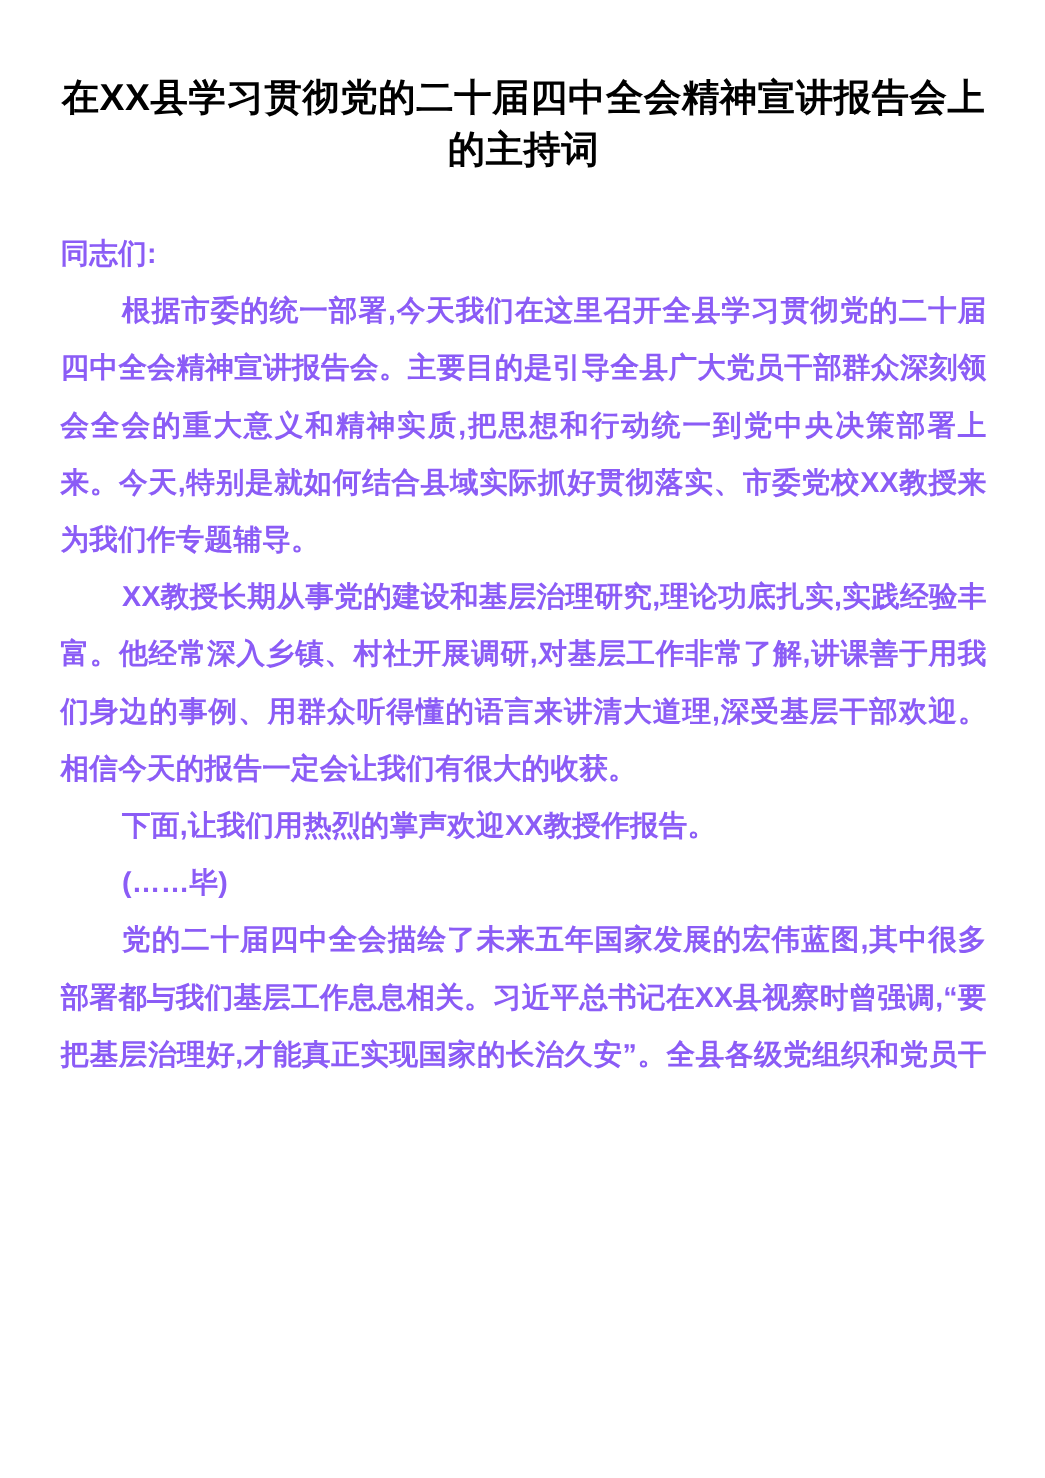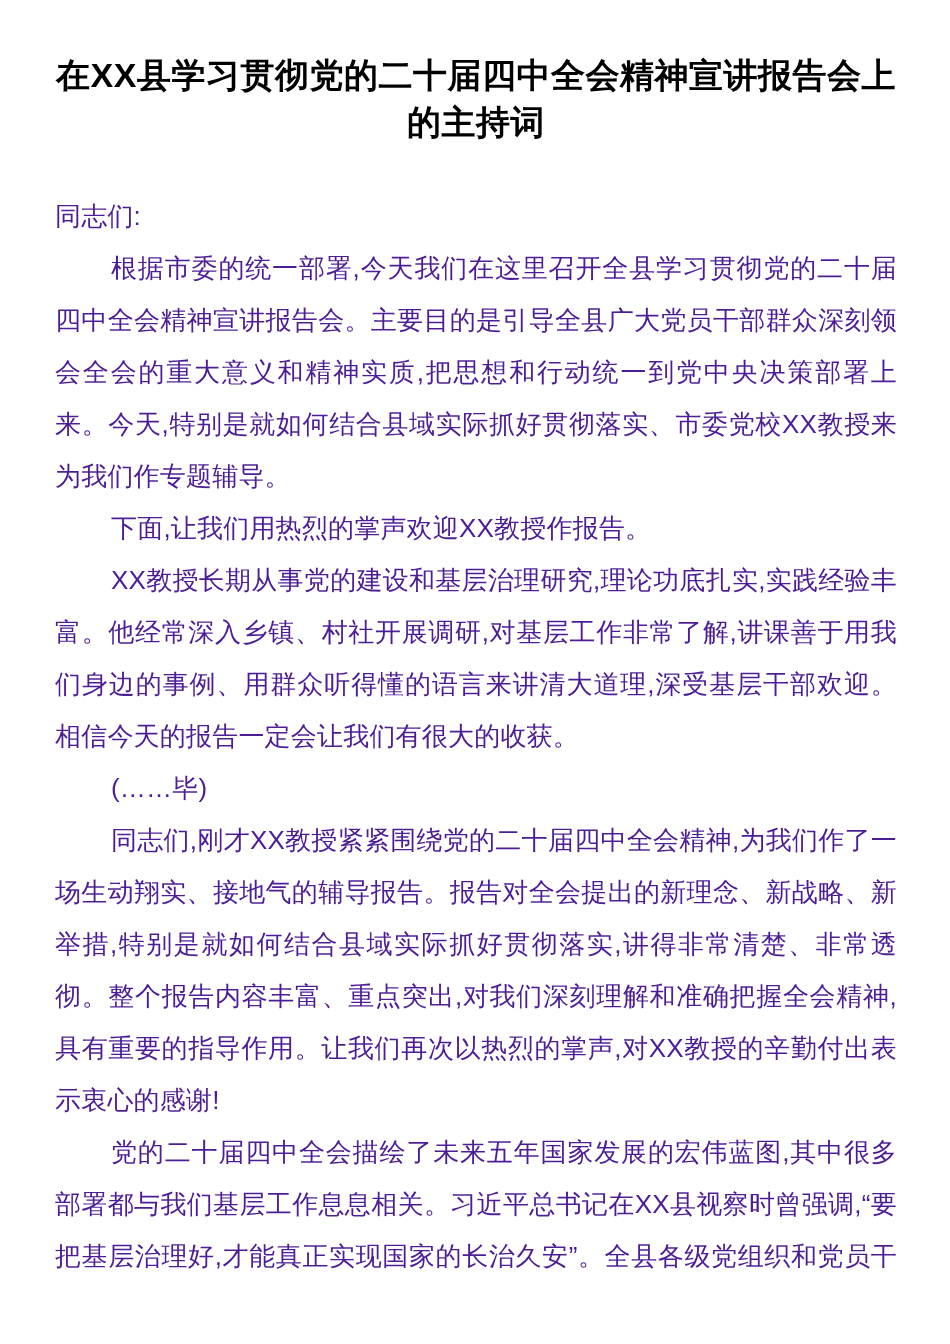--- a/index.html
+++ b/index.html
@@ -23,35 +23,36 @@
     top: 0;
     width: 842px;
   }
   .doc-title {
     font-size: 34px;
     font-weight: bold;
     line-height: 47px;
     text-align: center;
     letter-spacing: 0.5px;
     margin: 0;
-    padding-top: 52px;
+    padding-top: 66px;
     color: #000000;
   }
   .body-block {
     margin-top: 44px;
   }
   p.para {
     font-size: 26px;
     line-height: 52px;
     margin: 0;
     text-align: justify;
     text-justify: inter-ideograph;
     letter-spacing: 0.2px;
-    color: #4c1d95;
+    color: #8b5cf6;
     word-break: break-all;
+    font-weight: bold;
   }
   p.indent {
     text-indent: 56px;
   }
   p.noindent {
     text-indent: 0;
   }
   
   .clip-last {
     max-height: 160px;
@@ -65,27 +66,26 @@
   <div class="content">
 
     <h1 class="doc-title">在XX县学习贯彻党的二十届四中全会精神宣讲报告会上的主持词</h1>
 
     <div class="body-block">
 
       <p class="para noindent">同志们:</p>
 
       <p class="para indent">根据市委的统一部署,今天我们在这里召开全县学习贯彻党的二十届四中全会精神宣讲报告会。主要目的是引导全县广大党员干部群众深刻领会全会的重大意义和精神实质,把思想和行动统一到党中央决策部署上来。今天,特别是就如何结合县域实际抓好贯彻落实、市委党校XX教授来为我们作专题辅导。</p>
 
+      <p class="para indent">XX教授长期从事党的建设和基层治理研究,理论功底扎实,实践经验丰富。他经常深入乡镇、村社开展调研,对基层工作非常了解,讲课善于用我们身边的事例、用群众听得懂的语言来讲清大道理,深受基层干部欢迎。相信今天的报告一定会让我们有很大的收获。</p>
+
       <p class="para indent">下面,让我们用热烈的掌声欢迎XX教授作报告。</p>
-
-      <p class="para indent">XX教授长期从事党的建设和基层治理研究,理论功底扎实,实践经验丰富。他经常深入乡镇、村社开展调研,对基层工作非常了解,讲课善于用我们身边的事例、用群众听得懂的语言来讲清大道理,深受基层干部欢迎。相信今天的报告一定会让我们有很大的收获。</p>
 
       <p class="para indent">(……毕)</p>
 
-      <p class="para indent">同志们,刚才XX教授紧紧围绕党的二十届四中全会精神,为我们作了一场生动翔实、接地气的辅导报告。报告对全会提出的新理念、新战略、新举措,特别是就如何结合县域实际抓好贯彻落实,讲得非常清楚、非常透彻。整个报告内容丰富、重点突出,对我们深刻理解和准确把握全会精神,具有重要的指导作用。让我们再次以热烈的掌声,对XX教授的辛勤付出表示衷心的感谢!</p>
 
       <div class="clip-last">
         <p class="para indent">党的二十届四中全会描绘了未来五年国家发展的宏伟蓝图,其中很多部署都与我们基层工作息息相关。习近平总书记在XX县视察时曾强调,“要把基层治理好,才能真正实现国家的长治久安”。全县各级党组织和党员干部要把学</p>
       </div>
 
     </div>
   </div>
 </div>
 
 </body></html>

